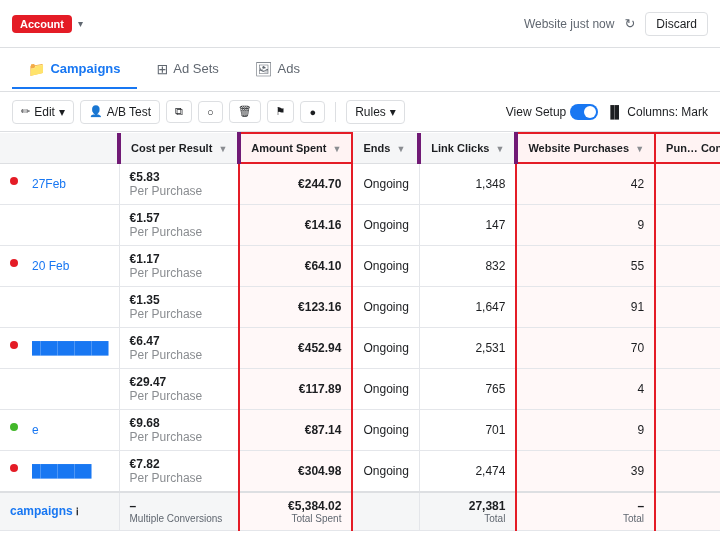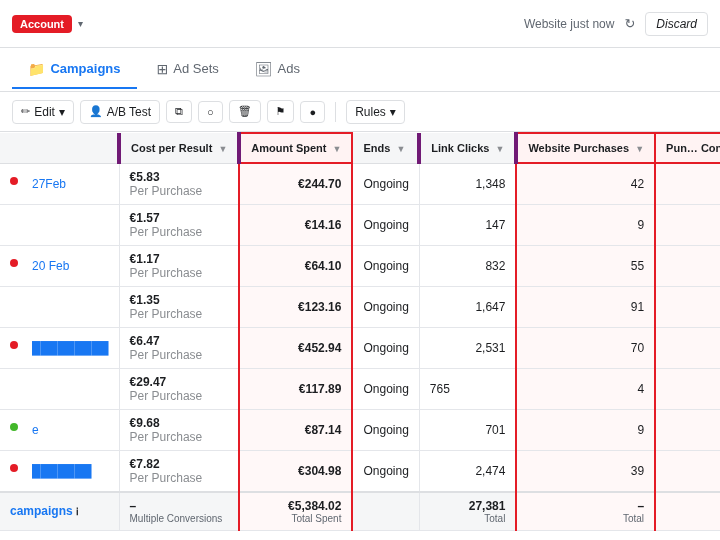--- a/index.html
+++ b/index.html
@@ -26,21 +26,20 @@
     .top-bar-chevron { color: #606770; font-size: 10px; cursor: pointer; }
     .top-bar-right { display: flex; align-items: center; gap: 10px; font-size: 12px; color: #606770; }
     .discard-btn {
       border: 1px solid #dddfe2;
       background: #fff;
       padding: 4px 10px;
       border-radius: 4px;
       font-size: 12px;
       color: #1c1e21;
       cursor: pointer;
-      font-style: italic;
     }
     .refresh-icon { cursor: pointer; font-size: 13px; }
 
     .nav-tabs {
       background: #fff;
       border-bottom: 1px solid #dddfe2;
       display: flex;
       align-items: center;
       padding: 0 12px;
       height: 44px;
@@ -211,20 +210,30 @@
     <span class="icon">⚑</span>
   </button>
   <button class="toolbar-btn">
     <span class="icon">●</span>
   </button>
   <div class="toolbar-divider"></div>
   <button class="toolbar-btn">
     <span>Rules</span>
     <span>▾</span>
   </button>
+  <div class="toolbar-right">
+    <div class="view-setup">
+      <span>View Setup</span>
+      <div class="toggle-dot"></div>
+    </div>
+    <div class="columns-btn">
+      <span>▐▌</span>
+      <span>Columns: Mark</span>
+    </div>
+  </div>
 </div>
 
 <div class="table-container">
   <table>
     <thead>
       <tr>
         <th class="name-col"></th>
         <th class="cost-col">
           <span>Cost per Result</span>
           <span class="sort-icon">▼</span>
@@ -309,21 +318,21 @@
           <td>Ongoing</td>
           <td style="text-align: right;">2,531</td>
           <td class="highlighted-purchases" style="text-align: right;">70</td>
           <td class="highlighted-purchases"></td>
         </tr>
         <tr>
           <td class="name-col"></td>
           <td><span style="font-weight:600">€29.47</span><span class="sub-text">Per Purchase</span></td>
           <td class="highlighted amount-cell" style="text-align: right;"><span style="font-weight:600">€117.89</span></td>
           <td>Ongoing</td>
-          <td style="text-align: left;">765</td>
+          <td style="text-align: right;">765</td>
           <td class="highlighted-purchases" style="text-align: right;">4</td>
           <td class="highlighted-purchases"></td>
         </tr>
         <tr>
           <td class="name-col">
             <div class="campaign-name">
               <span class="status-dot green"></span>
               <span class="campaign-label">e</span>
             </div>
           </td>

